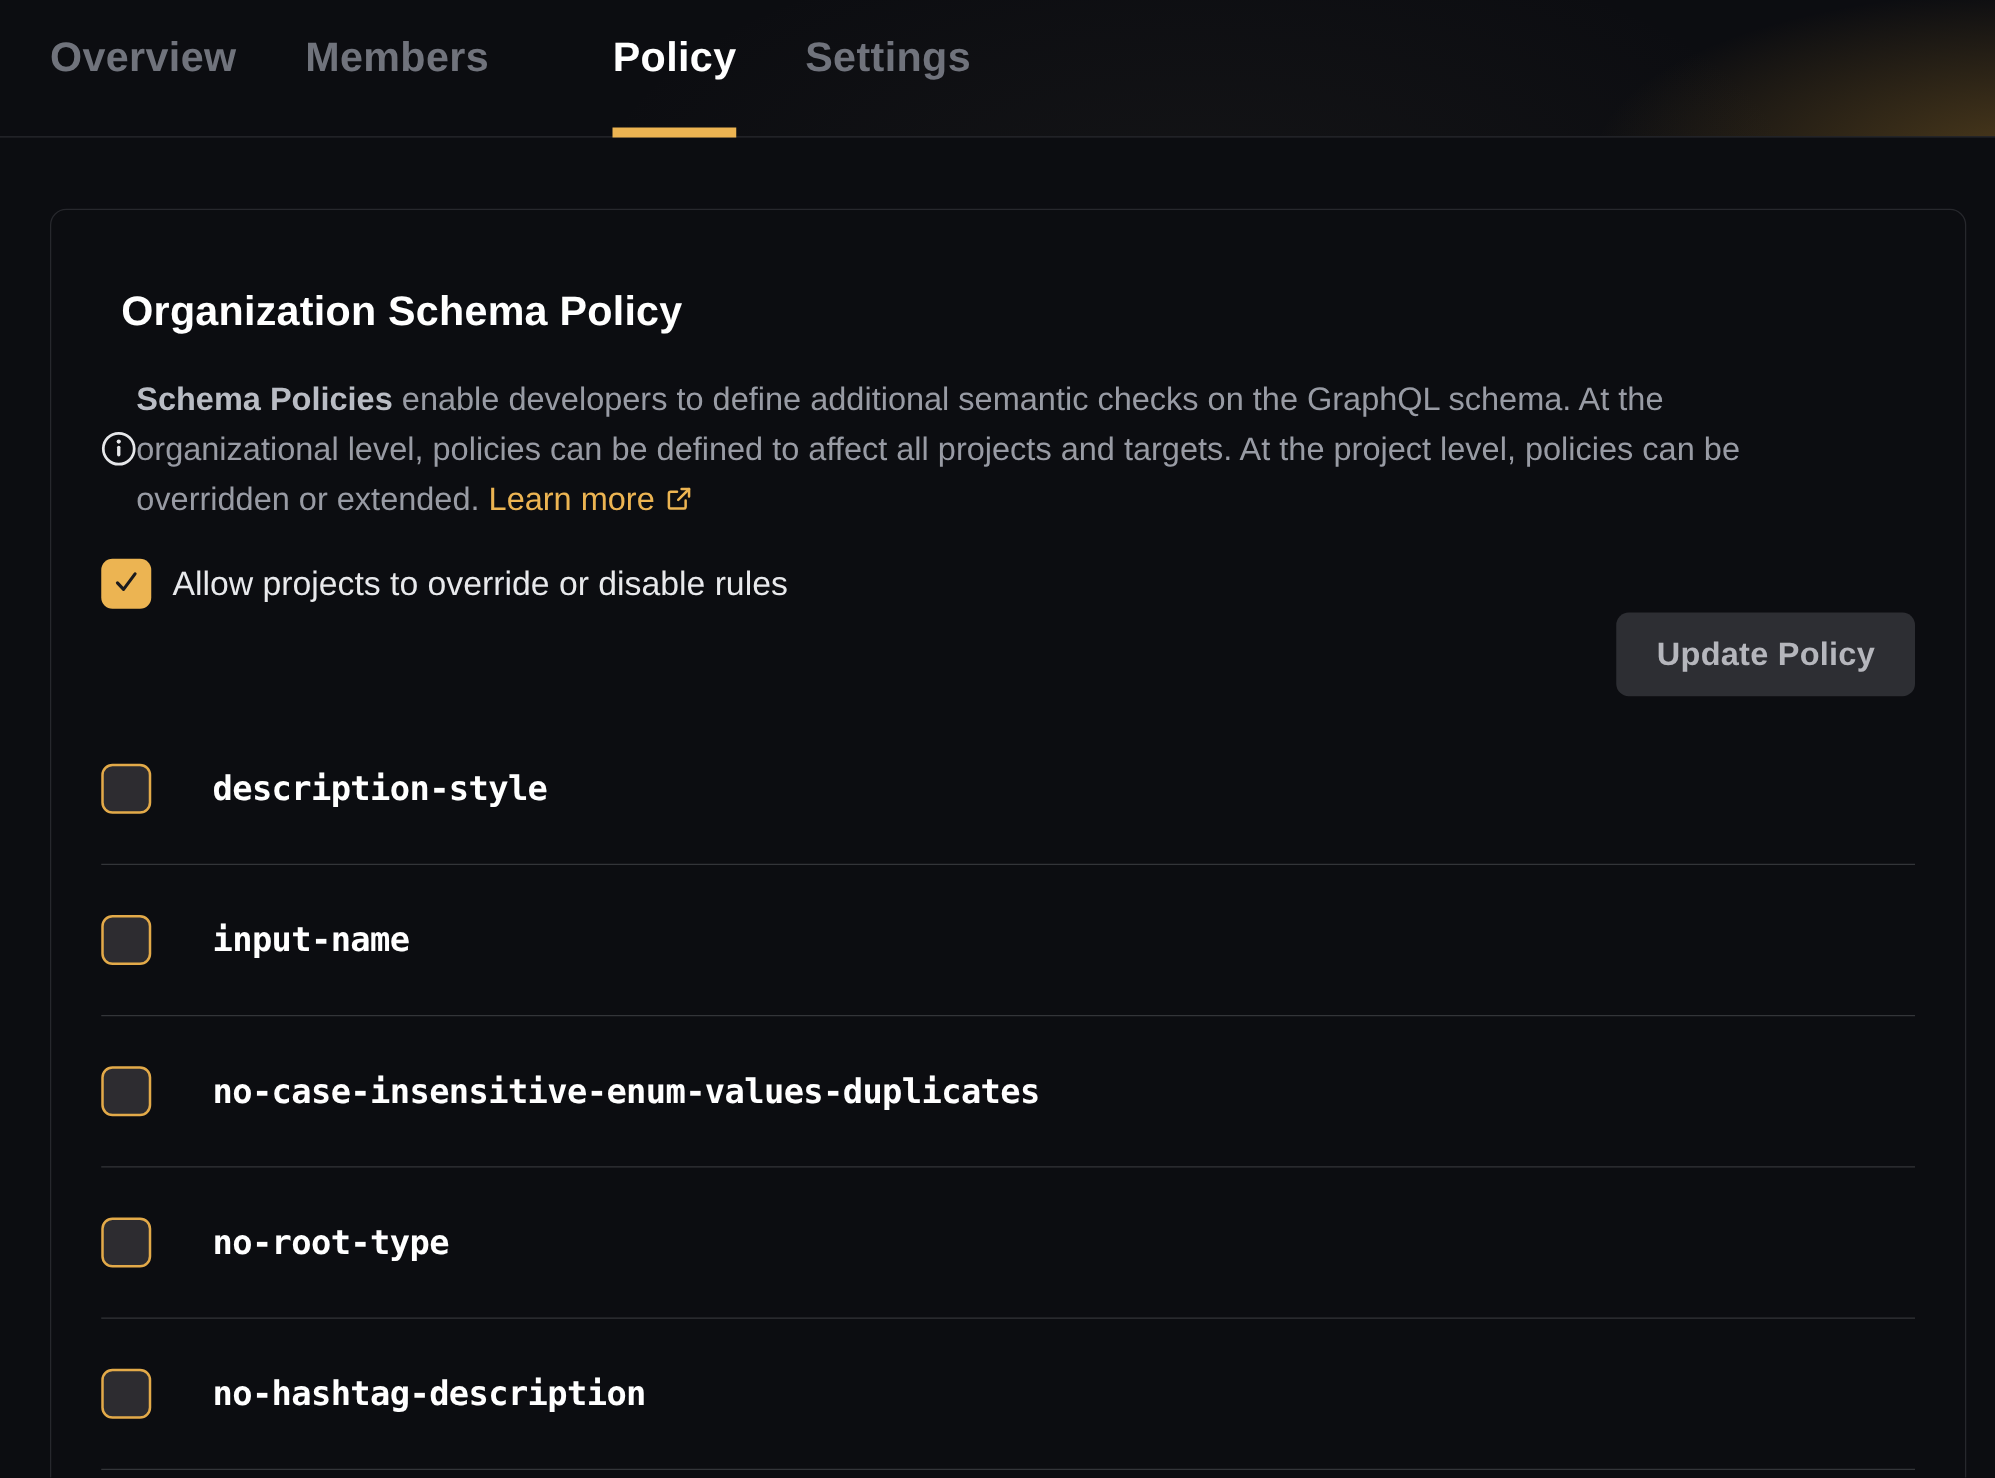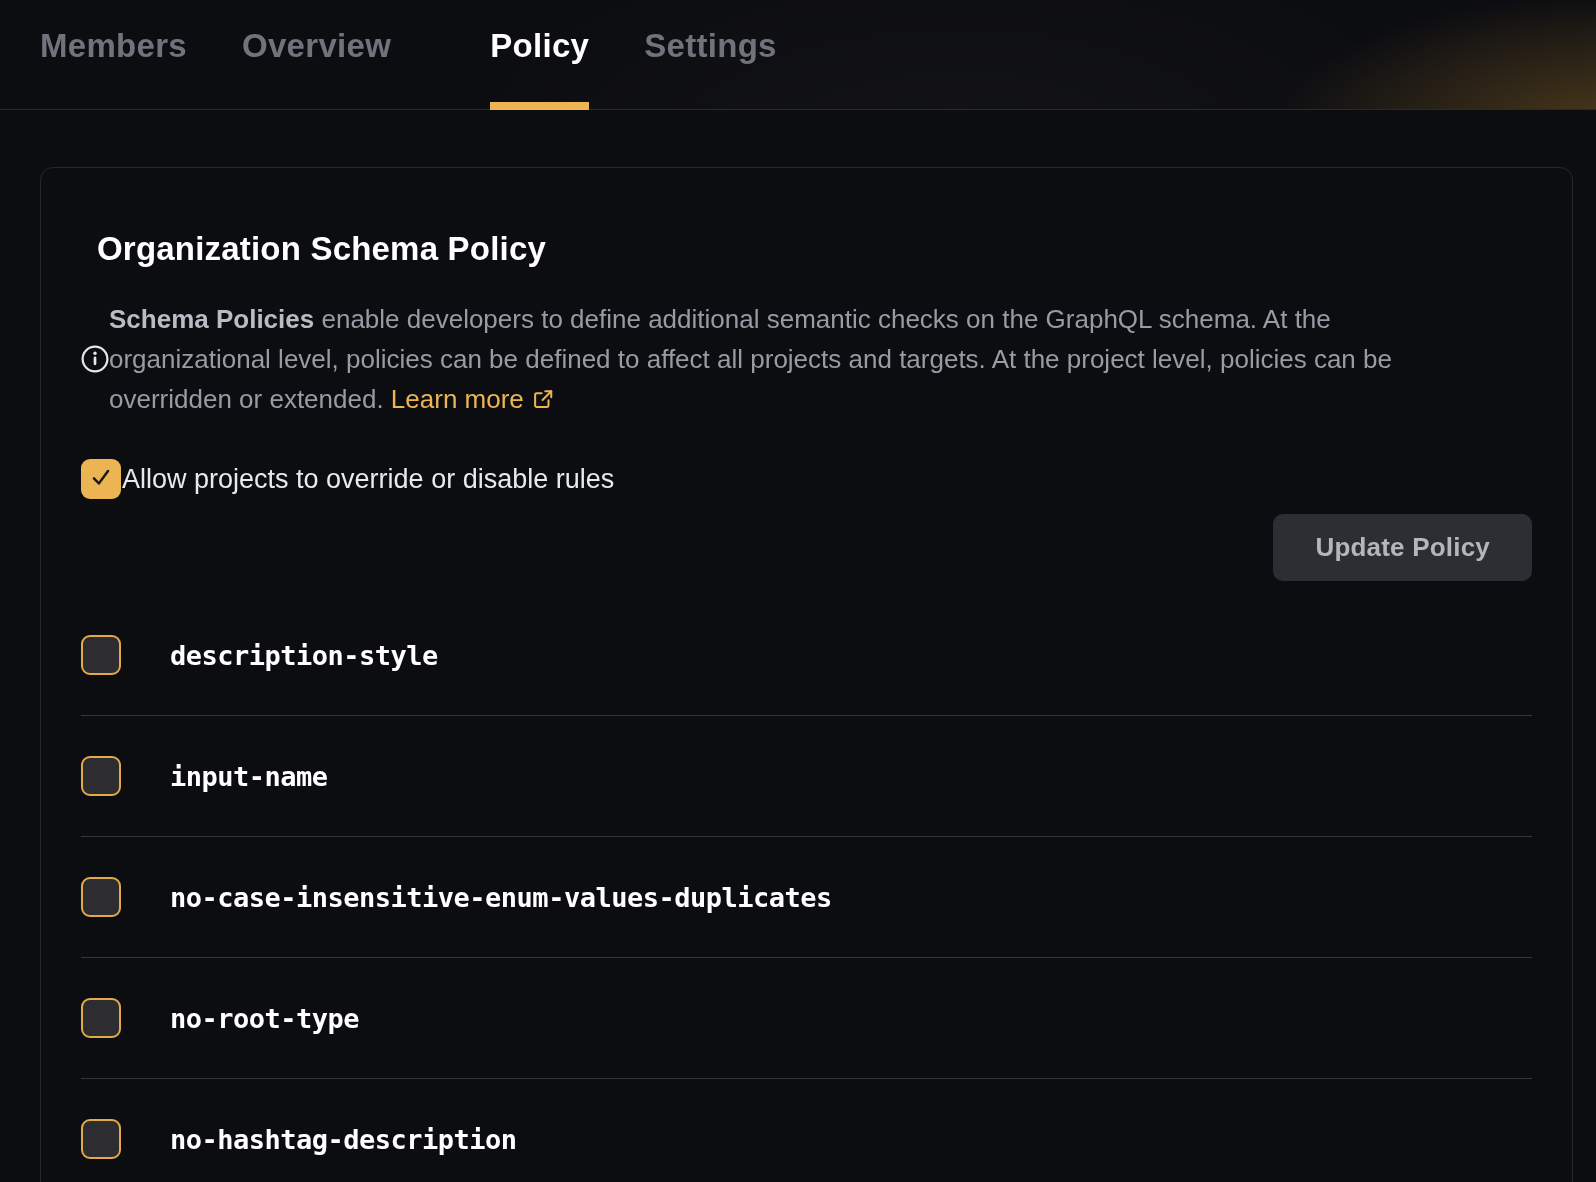--- a/index.html
+++ b/index.html
@@ -80,55 +80,54 @@
   .cb.checked{
     background:var(--accent);
     display:flex;align-items:center;justify-content:center;
   }
   .cb.unchecked{
     background:var(--cb_unchecked_bg);
     border:2px solid var(--cb_border);
   }
 
   .allow-row{
-    display:flex;align-items:center;gap:1px;margin-top:40px;
+    display:flex;align-items:center;gap:17px;margin-top:28px;
   }
   .allow-label{font-size:27px;color:#e8e9ec;cursor:pointer;}
 
   .button-row{
     display:flex;justify-content:flex-end;margin-top:3px;
   }
   .update-btn{
     background:var(--button_bg);color:var(--button_text);
     border:none;border-radius:10px;
-    padding:0 42px;height:67px;
+    padding:0 32px;height:67px;
     font-family:"Liberation Sans",sans-serif;
     font-size:26px;font-weight:bold;letter-spacing:.2px;
     cursor:pointer;
-    margin-top:12px;
   }
 
   
   .rules{margin-top:14px;}
   .rule-row{
     display:flex;align-items:center;gap:49px;
     padding:40px 0;
     border-bottom:1px solid var(--separator);
   }
   .rule-name{
     font-family:"DejaVu Sans Mono","Liberation Mono",monospace;
     font-weight:bold;font-size:27px;color:#ffffff;letter-spacing:-0.5px;
   }
 </style>
 </head>
 <body>
 
 <div class="header">
+  <div class="tab">Overview</div>
   <div class="tab">Members</div>
-  <div class="tab">Overview</div>
   <div class="tab active">Policy</div>
   <div class="tab">Settings</div>
 </div>
 
 <div class="card">
 
   <h1 class="card-title">Organization Schema Policy</h1>
 
   <div class="info-row">
     <span class="info-icon">

